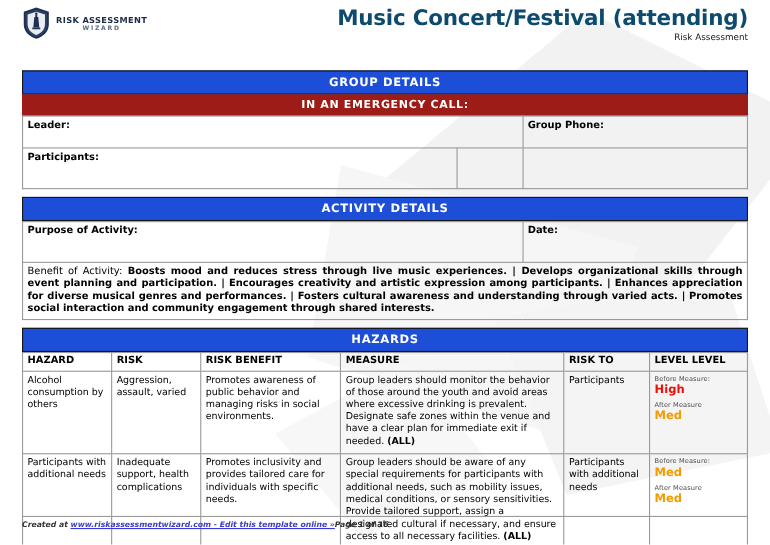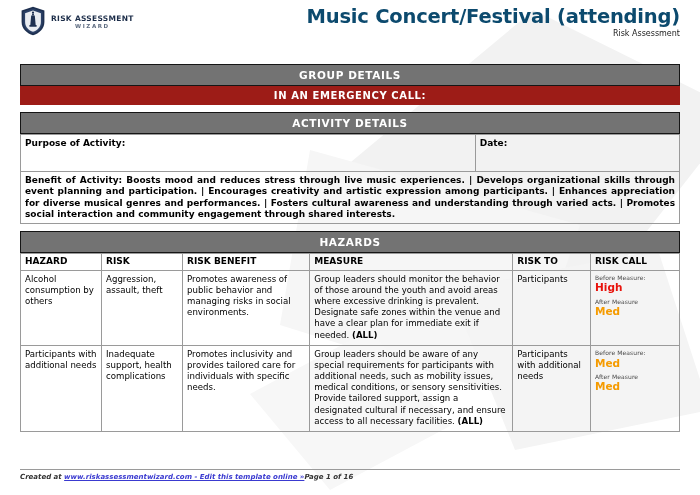--- a/index.html
+++ b/index.html
@@ -96,21 +96,21 @@
 
   
   .band {
     text-align: center;
     font-weight: bold;
     color: #ffffff;
     letter-spacing: 0.6px;
     box-sizing: border-box;
   }
   .band-dark {
-    background: #737373;
+    background: #1d4ed8;
     font-size: 10.5px;
     padding: 4px 0 4px;
     border: 1px solid #151515;
   }
   .band-red {
     background: #9d1c17;
     font-size: 10px;
     padding: 3px 0 3px;
     border: 1px solid #9d1c17;
   }
@@ -132,21 +132,21 @@
   }
   .cell-tall { height: 22px; }
   .cell-xtall { height: 30px; }
   .benefit-cell {
     font-weight: normal;
     font-size: 8.6px;
     line-height: 1.38;
     padding: 4px 4px 5px 4px;
     text-align: justify;
   }
-  .benefit-cell b { font-weight: bold; }
+  .benefit-cell b { font-weight: normal; }
 
   .spacer-sm { height: 7px; }
 
   
   .htable {
     width: 100%;
     border-collapse: collapse;
     table-layout: fixed;
   }
   .htable th, .htable td {
@@ -238,20 +238,38 @@
     </div>
     <div class="title-block">
       <div class="doc-title">Music Concert/Festival (attending)</div>
       <div class="doc-subtitle">Risk Assessment</div>
     </div>
   </div>
 
   <div class="band band-dark">GROUP DETAILS</div>
   <div class="band band-red">IN AN EMERGENCY CALL:</div>
 
+  <table class="ftable">
+    <colgroup>
+      <col style="width:60%">
+        <col style="width:9%">
+        <col style="width:31%">
+    </colgroup>
+    <tbody>
+      <tr>
+        <td colspan="2" class="cell-tall"><span>Leader:</span></td>
+        <td class="cell-tall"><span>Group Phone:</span></td>
+      </tr>
+      <tr>
+        <td class="cell-xtall"><span>Participants:</span></td>
+        <td class="cell-xtall"></td>
+        <td class="cell-xtall"></td>
+      </tr>
+    </tbody>
+  </table>
 
   <div class="spacer-sm"></div>
 
   <div class="band band-dark">ACTIVITY DETAILS</div>
 
   <table class="ftable">
     <colgroup>
         <col style="width:69%">
         <col style="width:31%">
       </colgroup>
@@ -279,27 +297,27 @@
       <col style="width:11.8%">
       <col style="width:13.5%">
     </colgroup>
     <thead>
       <tr>
         <th>HAZARD</th>
         <th>RISK</th>
         <th>RISK BENEFIT</th>
         <th>MEASURE</th>
         <th>RISK TO</th>
-        <th>RISK CALL</th>
+        <th>LEVEL LEVEL</th>
       </tr>
     </thead>
     <tbody>
       <tr>
         <td>Alcohol consumption by others</td>
-        <td>Aggression, assault, theft</td>
+        <td>Aggression, assault, varied</td>
         <td>Promotes awareness of public behavior and managing risks in social environments.</td>
         <td><span>Group leaders should monitor the behavior of those around the youth and avoid areas where excessive drinking is prevalent. Designate safe zones within the venue and have a clear plan for immediate exit if needed.</span> <b>(ALL)</b></td>
         <td>Participants</td>
         <td class="risklevel-cell">
           <span class="rl-label">Before Measure:</span>
           <span class="rl-value" style="color: rgb(232, 18, 11);">High</span>
           <span class="rl-label">After Measure</span>
           <span class="rl-value" style="color: rgb(245, 155, 0);">Med</span>
         </td>
       </tr>

